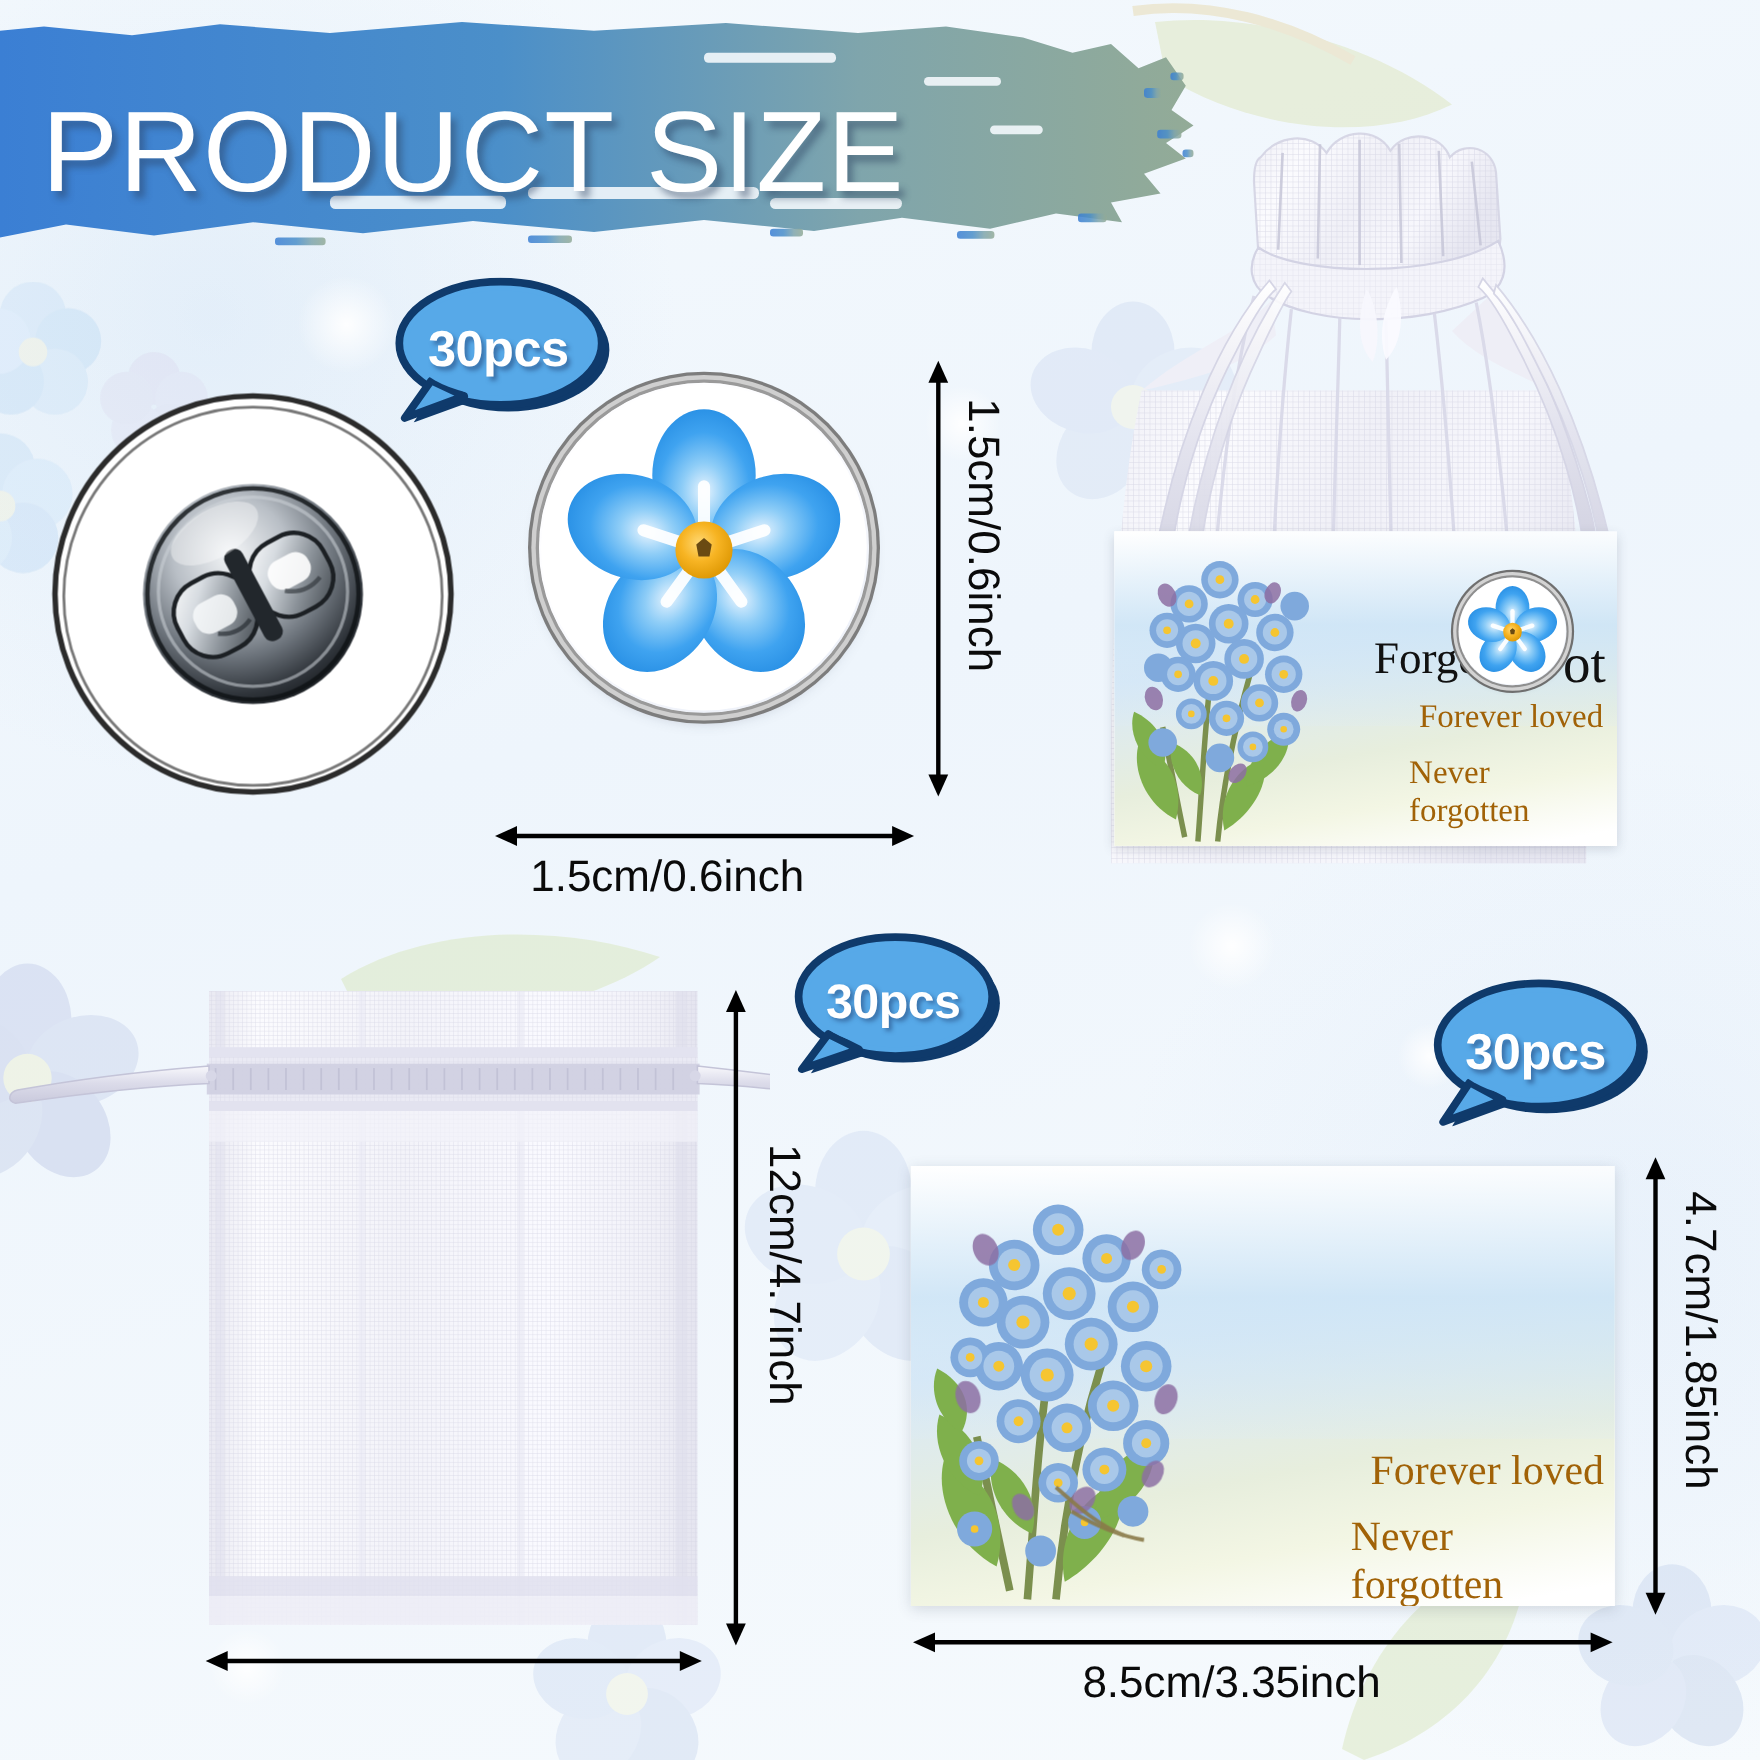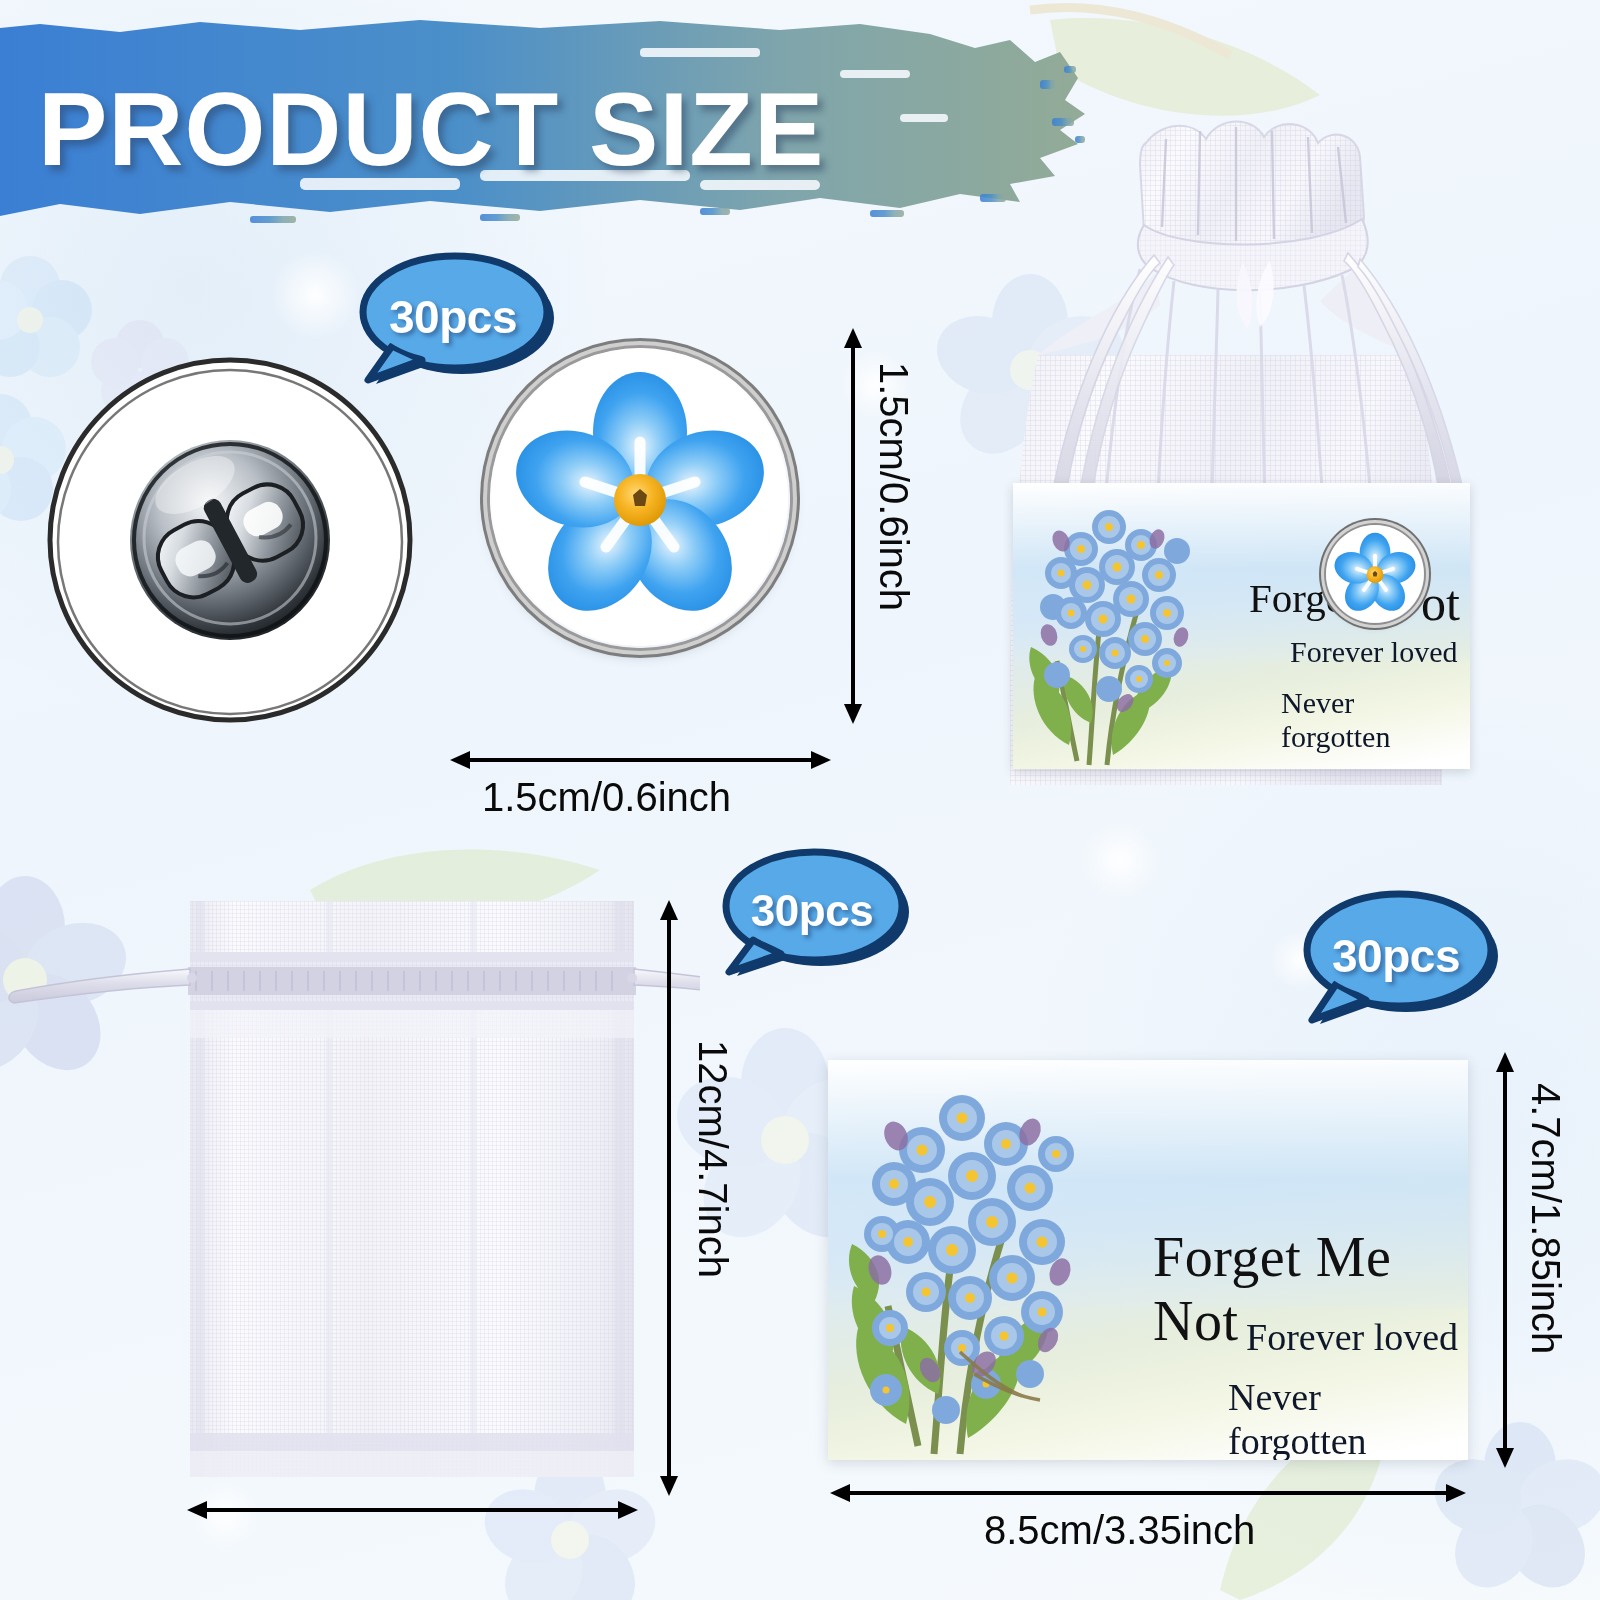--- a/index.html
+++ b/index.html
@@ -15,22 +15,22 @@
       linear-gradient(165deg,#f4f9fd 0%,#eef5fc 40%,#f6fafd 100%);
   }
 
   
   .wm{position:absolute;opacity:.5;pointer-events:none;}
   .bokeh{position:absolute;border-radius:50%;background:radial-gradient(circle,rgba(255,255,255,.95) 0%,rgba(255,255,255,0) 70%);pointer-events:none;}
 
   
   .banner{position:absolute;left:0;top:18px;width:1140px;height:212px;}
   .banner-title{
-    position:absolute;left:38px;top:52px;
-    font-size:104px;font-weight:700;letter-spacing:1px;color:#ffffff;
+    position:absolute;left:38px;top:62px;
+    font-size:104px;font-weight:400;letter-spacing:1px;color:#ffffff;
     text-shadow:5px 6px 7px rgba(40,60,90,.45);
     font-family:"Liberation Sans", sans-serif;
     white-space:nowrap;
   }
 
   
   .bubble{position:absolute;}
   .bubble .txt{
     position:absolute;left:0;top:12px;width:100%;height:100%;
     display:flex;align-items:center;justify-content:center;
@@ -47,21 +47,21 @@
 
   
   .card{position:absolute;background:#ffffff;overflow:hidden;}
   .card-bg{position:absolute;left:0;top:0;width:100%;height:100%;
     background:
       linear-gradient(170deg,#ffffff 0%,#eaf3fb 14%,#d9e9f7 38%,#e7eedd 66%,#f3f6e4 80%,#ffffff 96%);
   }
   .card-sky{position:absolute;left:0;top:0;width:100%;height:62%;
     background:linear-gradient(180deg,rgba(255,255,255,.85) 0%,rgba(206,229,246,.85) 48%,rgba(222,236,247,.2) 100%);}
   .card-title{position:absolute;font-family:"Liberation Serif",serif;color:#111;font-weight:400;}
-  .card-line{position:absolute;font-family:"Liberation Serif",serif;color:#0f172a;font-weight:400;}
+  .card-line{position:absolute;font-family:"Liberation Serif",serif;color:#a16207;font-weight:400;}
 
   
   .badge{position:absolute;border-radius:50%;
     background:
       radial-gradient(circle at 36% 30%, #ffffff 0%, #fdfdff 52%, #f0f3fa 74%, #e6eaf2 100%);
     box-shadow:
       0 0 0 3px #9a9a9a,
       0 0 0 7px #cfcfcf,
       0 0 0 10px #7d7d7d,
       0 6px 14px rgba(60,70,90,.35);
@@ -715,21 +715,20 @@
           <ellipse cx="214" cy="266" rx="9" ry="13" transform="rotate(30 214 266)"></ellipse>
           <ellipse cx="96" cy="296" rx="9" ry="13" transform="rotate(-30 96 296)"></ellipse>
         </g>
       </g>
       <g stroke="#8a7a4a" stroke-width="3.5" fill="none" opacity=".9">
         <path d="M140,300 C160,312 182,322 206,326"></path>
         <path d="M126,278 C146,296 164,312 188,322"></path>
       </g>
     </svg>
 
-    <div class="card-title" style="left:325px;top:165px;font-size:56px;letter-spacing:.5px;">Forget Me Not</div>
     <div class="card-line" style="left:418px;top:255px;font-size:38px;">Forever loved</div>
     <div class="card-line" style="left:400px;top:315px;font-size:38px;">Never forgotten</div>
   </div>
 
   <div class="bubble" style="left:1294px;top:890px;width:212px;height:134px;">
     <svg width="212" height="134" viewBox="0 0 212 134">
       <g>
         <ellipse cx="112" cy="66" rx="92" ry="56" fill="#0f3a6b"></ellipse>
         <path d="M46,100 L26,134 L76,116 Z" fill="#0f3a6b"></path>
       </g>

